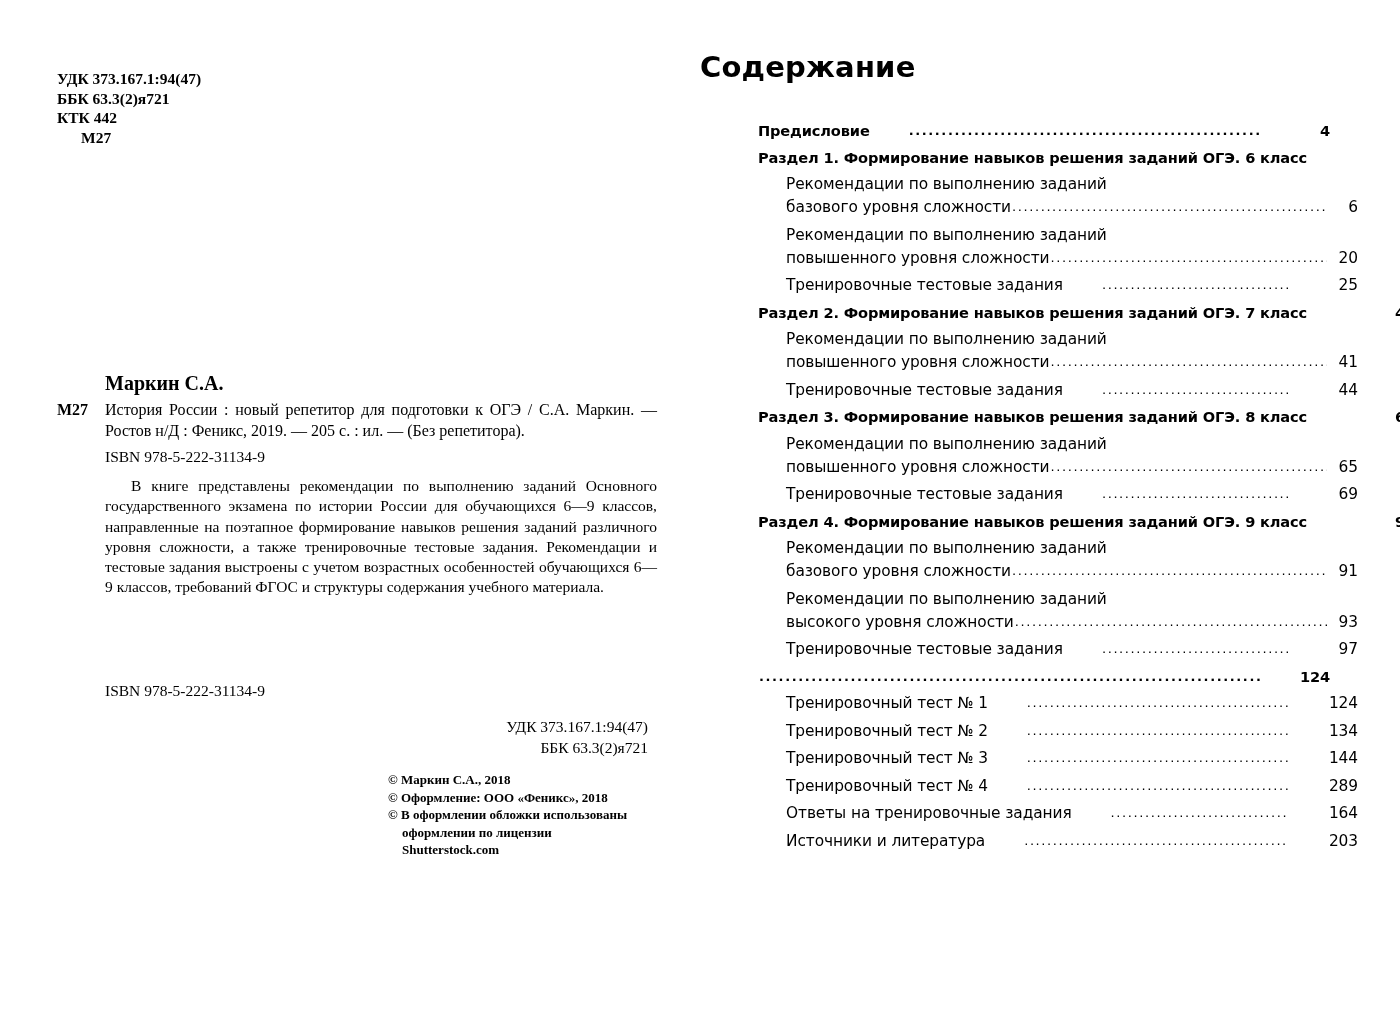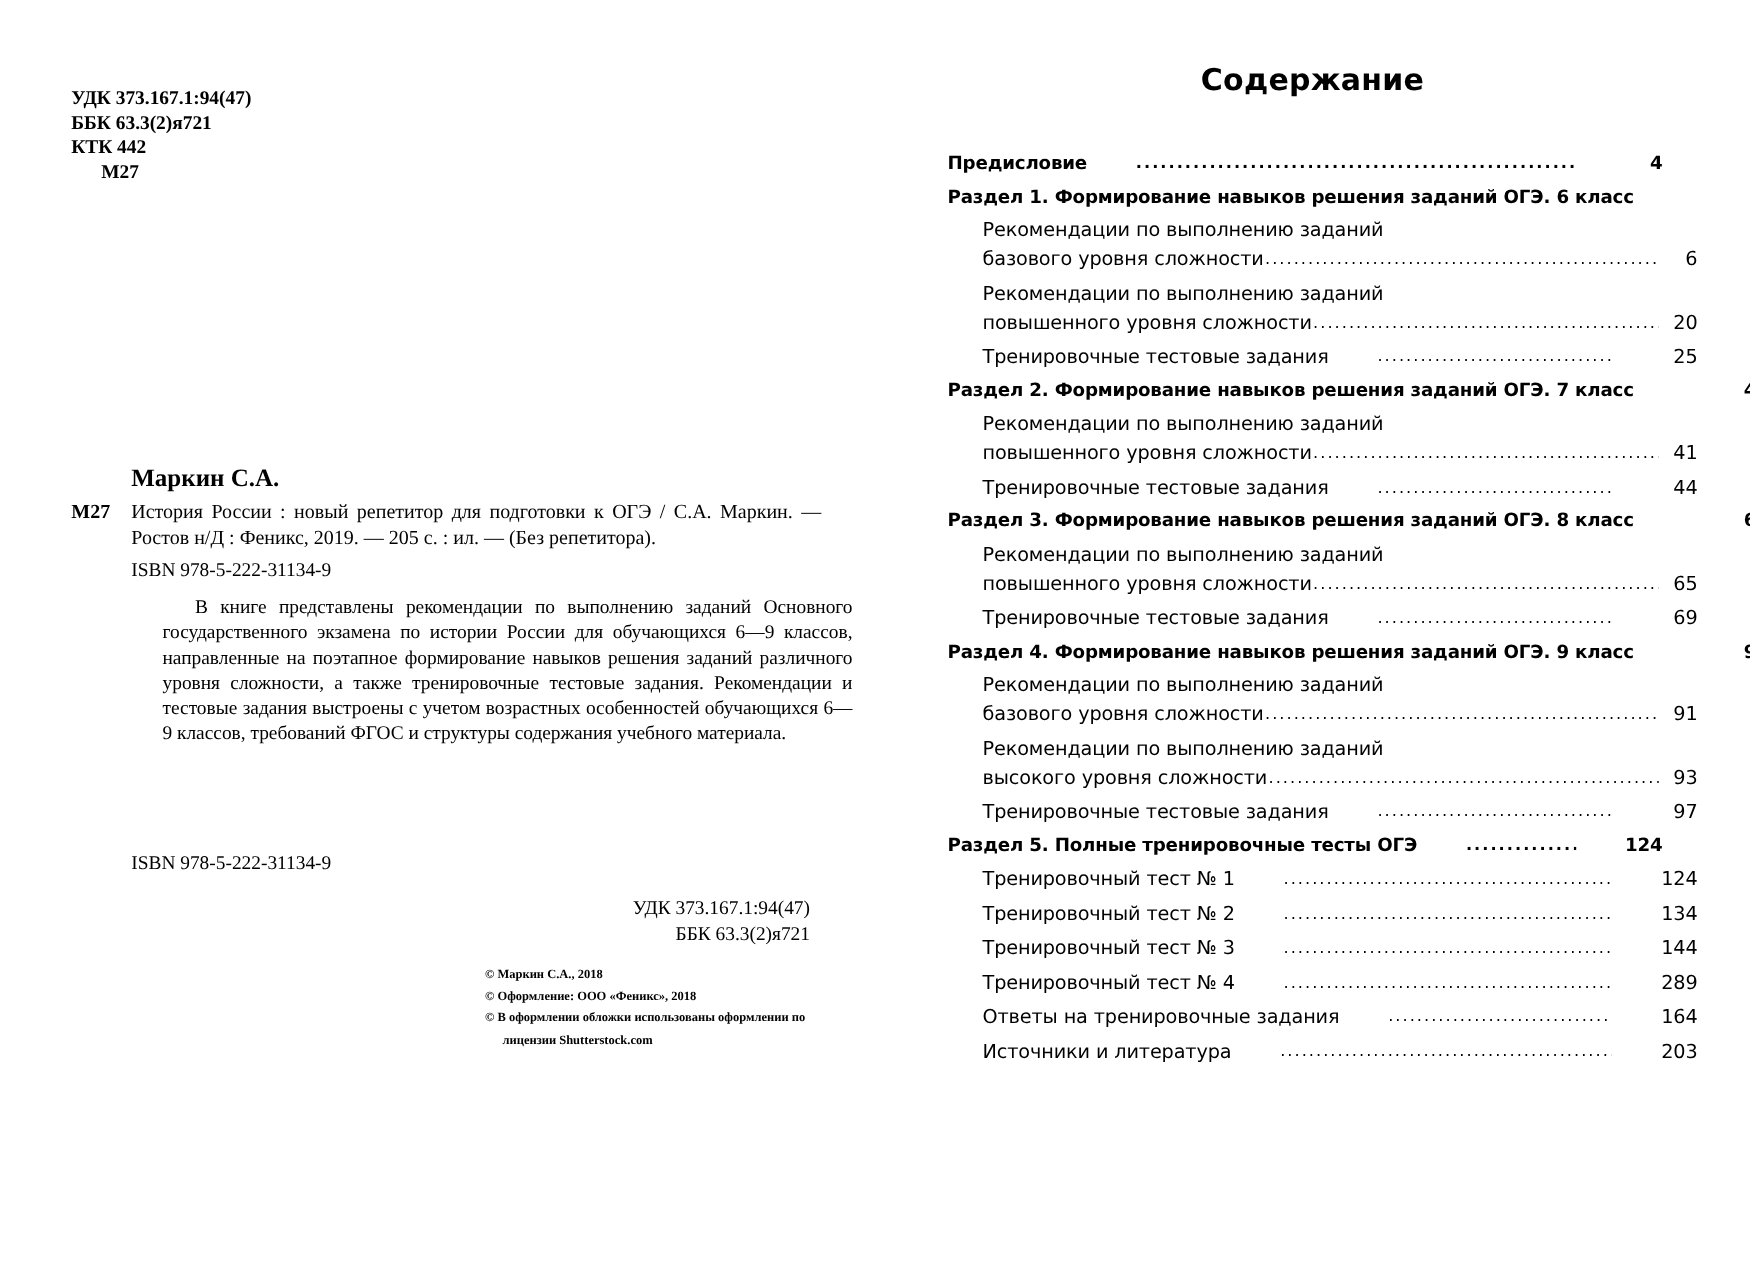--- a/index.html
+++ b/index.html
@@ -76,21 +76,20 @@
 
   .annotation {
     position: absolute;
     left: 105px;
     top: 461px;
     width: 552px;
     font-family: "Liberation Serif", "DejaVu Serif", serif;
     font-size: 15.5px;
     line-height: 20.3px;
     text-align: justify;
-    margin-left: 25px;
   }
   .annotation p {
     margin: 0;
     text-indent: 26px;
   }
 
   .isbn-bottom {
     position: absolute;
     left: 105px;
     top: 666px;
@@ -110,21 +109,21 @@
     white-space: nowrap;
   }
 
   .copyright-block {
     position: absolute;
     right: 52px;
     top: 756px;
     width: 260px;
     font-family: "Liberation Serif", "DejaVu Serif", serif;
     font-weight: bold;
-    font-size: 10px;
+    font-size: 13px;
     line-height: 17.5px;
   }
   .copyright-block .c-line { white-space: nowrap; }
   .copyright-block .c-wrap {
     white-space: normal;
     padding-left: 14px;
     text-indent: -14px;
   }
 
   
@@ -132,24 +131,24 @@
     position: absolute;
     left: 700px; top: 0;
     width: 700px; height: 1018px;
   }
 
   .toc-title {
     position: absolute;
     left: 0;
     top: 50px;
     width: 700px;
-    text-align: center;
+    text-align: left;
     font-family: "DejaVu Sans", "Liberation Sans", sans-serif;
     font-weight: bold;
-    font-size: 24px;
+    font-size: 29px;
     letter-spacing: 0.2px;
   }
 
   .toc {
     position: absolute;
     left: 58px;
     top: 122px;
     width: 572px;
     font-family: "DejaVu Sans", "Liberation Sans", sans-serif;
   }
@@ -345,21 +344,20 @@
             <span class="toc-dots">..........................................................................................................................................</span>
             <span class="toc-page">93</span>
           </span>
         </div>
         <div class="toc-row level-2">
           <span class="toc-label">Тренировочные тестовые задания</span>
           <span class="toc-dots">..........................................................................................................................................</span>
           <span class="toc-page">97</span>
         </div>
         <div class="toc-row level-1">
-          <span class="toc-label">Раздел 5. Полные тренировочные тесты ОГЭ</span>
           <span class="toc-dots">..........................................................................................................................................</span>
           <span class="toc-page">124</span>
         </div>
         <div class="toc-row level-2">
           <span class="toc-label">Тренировочный тест № 1</span>
           <span class="toc-dots">..........................................................................................................................................</span>
           <span class="toc-page">124</span>
         </div>
         <div class="toc-row level-2">
           <span class="toc-label">Тренировочный тест № 2</span>

